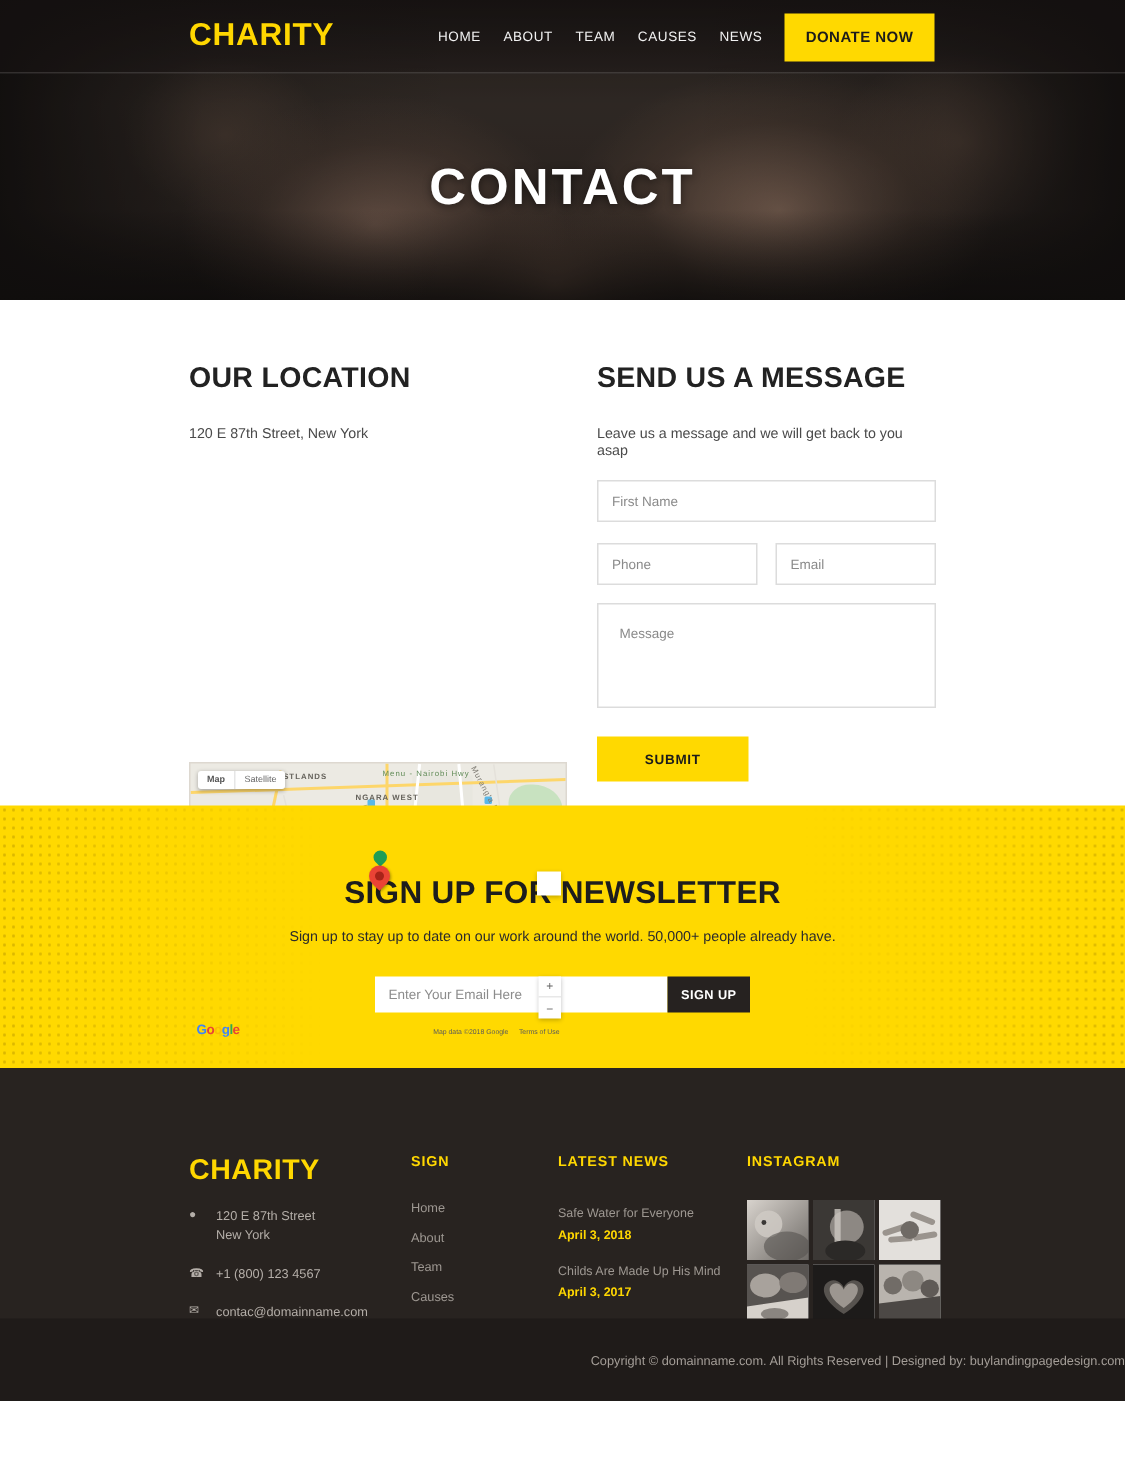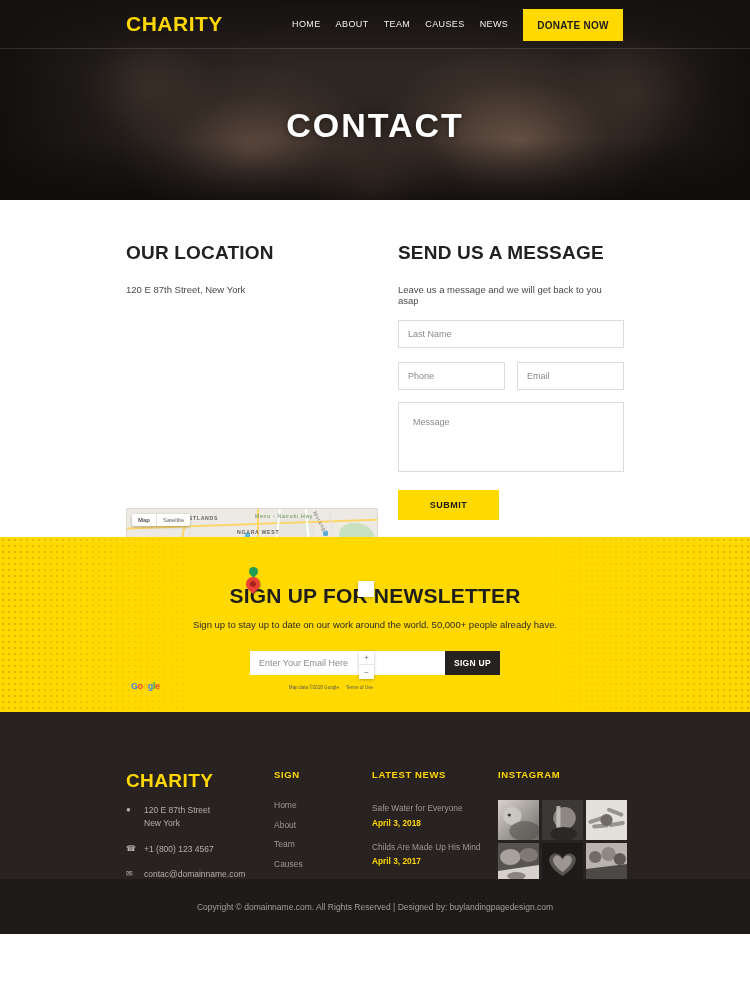--- a/index.html
+++ b/index.html
@@ -395,21 +395,21 @@
     gap: 3px;
   }
   .insta-cell { position: relative; overflow: hidden; background: #8d8d8d; }
   .insta-cell svg { display: block; width: 100%; height: 100%; }
 
   .copy {
     position: absolute;
     left: 0; right: 0; bottom: 0;
     height: 55px;
     background: #1f1b19;
-    display: flex; align-items: center; justify-content: center;
+    display: flex; align-items: center; justify-content: flex-end;
     font-size: 8.5px;
     color: #a49e98;
   }
 </style>
 </head>
 <body>
 
 <div class="hero">
   <div class="hero-bg"></div>
   <div class="hero-vignette"></div>
@@ -437,21 +437,21 @@
   <div class="col-left">
     <div class="sec-title">OUR LOCATION</div>
     <div class="sec-sub">120 E 87th Street, New York</div>
   </div>
 
   <div class="col-right">
     <div class="sec-title">SEND US A MESSAGE</div>
     <div class="sec-sub">Leave us a message and we will get back to you asap</div>
 
     <div class="form-row">
-      <input class="fld" placeholder="Last Name" style="">
+      <input class="fld" placeholder="First Name" style="">
     </div>
     <div class="form-row">
       <input class="fld" placeholder="Phone" style="">
       <input class="fld" placeholder="Email" style="">
     </div>
     <textarea class="msg" placeholder="Message" style=""></textarea>
     <button class="submit">SUBMIT</button>
   </div>
 
   <div class="map">

